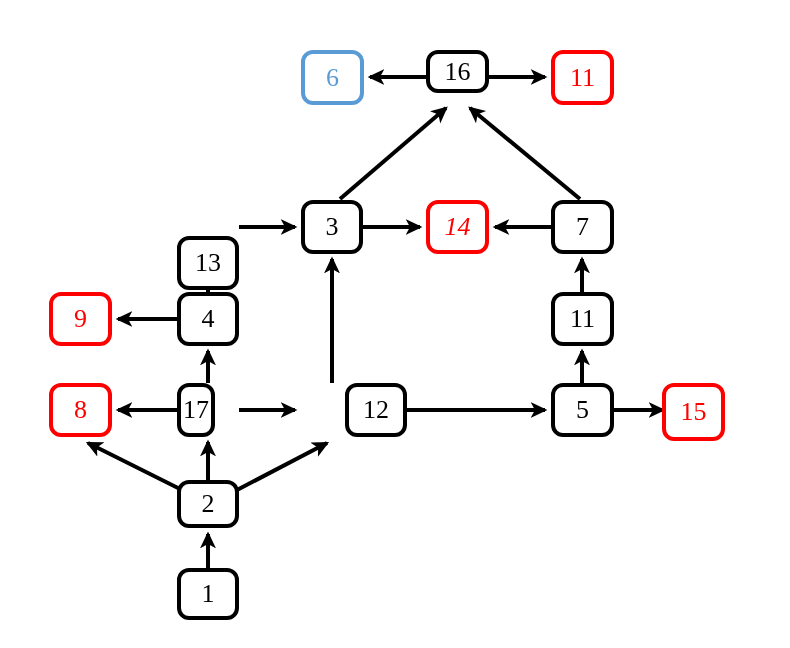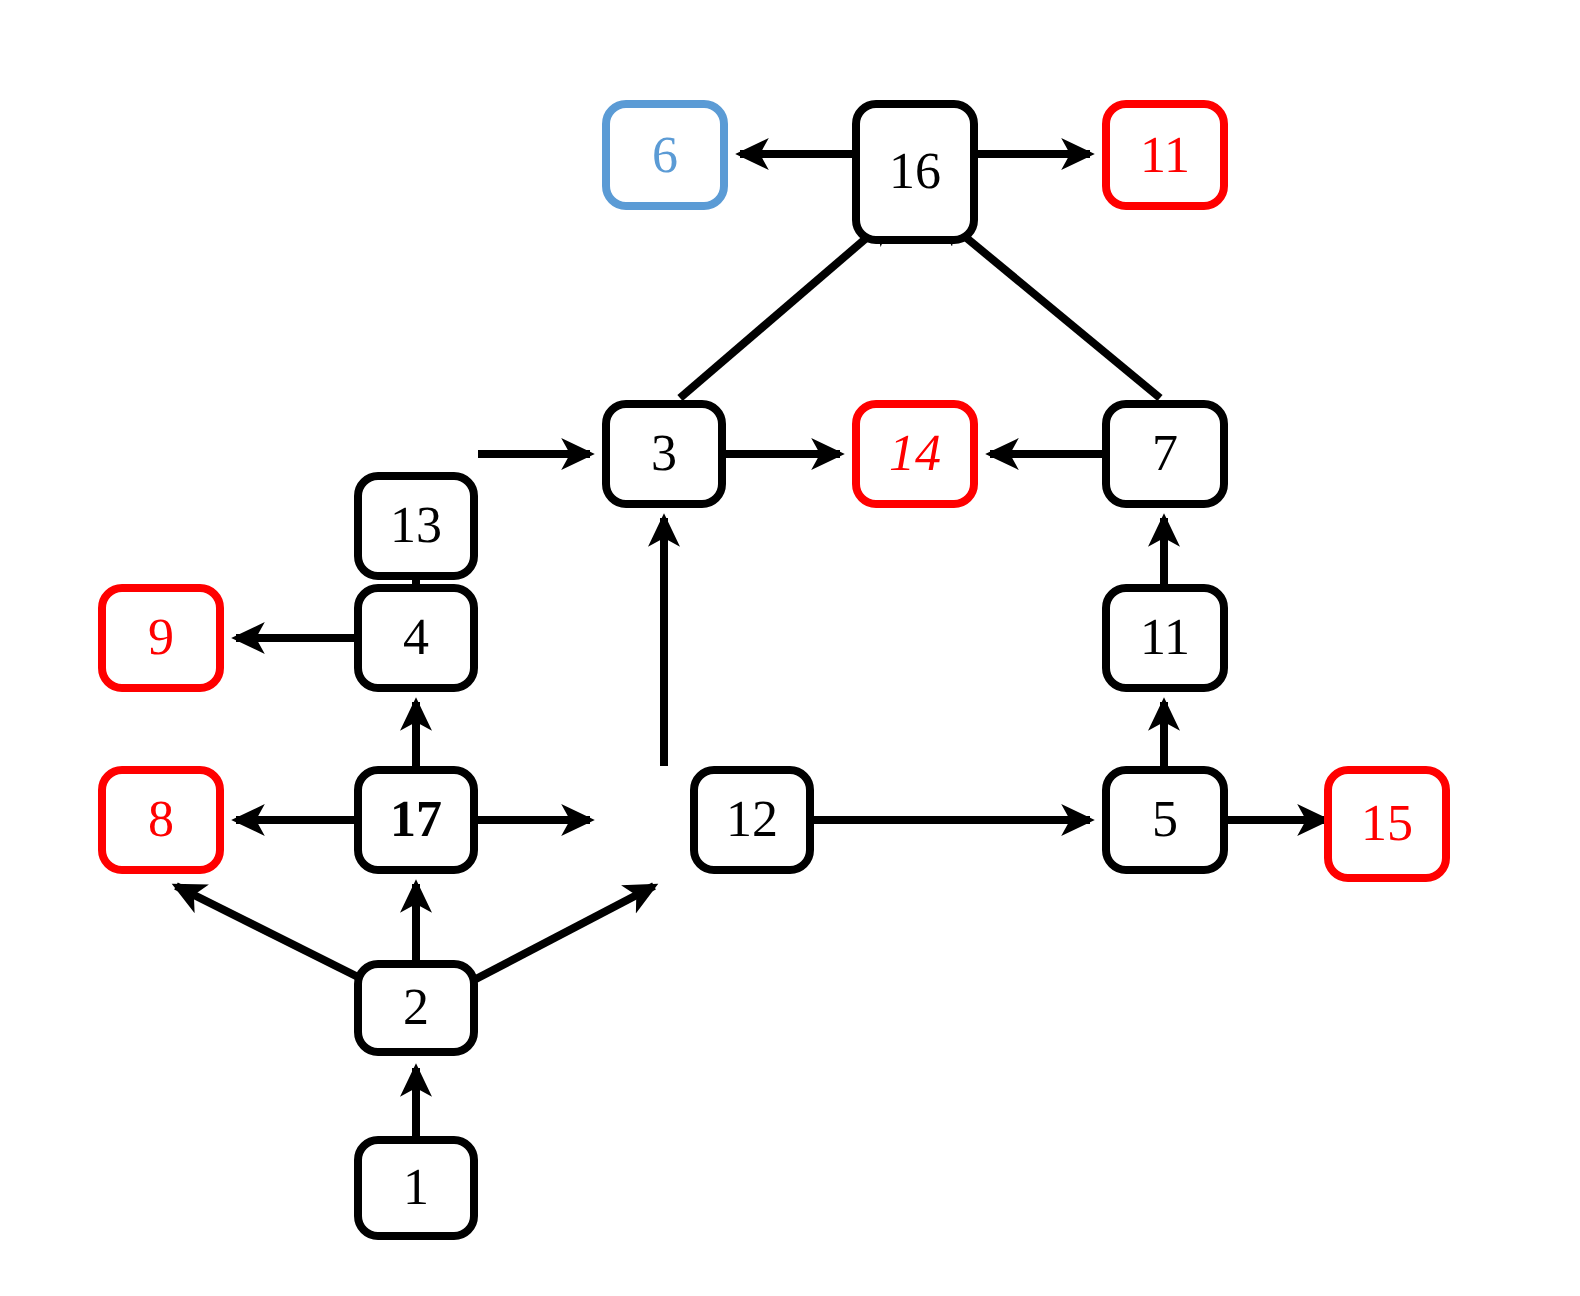--- a/index.html
+++ b/index.html
@@ -88,21 +88,21 @@
         <line x1="208" y1="480" x2="208" y2="442" stroke="#000000" stroke-width="4" marker-end="url(#arrowhead)"></line>
         <line x1="182" y1="490" x2="88" y2="443" stroke="#000000" stroke-width="4" marker-end="url(#arrowhead)"></line>
         <line x1="237" y1="490" x2="327" y2="443" stroke="#000000" stroke-width="4" marker-end="url(#arrowhead)"></line>
         <line x1="208" y1="568" x2="208" y2="534" stroke="#000000" stroke-width="4" marker-end="url(#arrowhead)"></line>
       </g>
   </svg>
   <div id="nodes-group">
       <div class="node blue" style="left: 301px; top: 50px; width: 63px; height: 55px;">
         <span class="node-label">6</span>
       </div>
-      <div class="node normal" style="left: 426px; top: 50px; width: 63px; height: 72px;">
+      <div class="node normal" style="left: 426px; top: 50px; width: 63px; height: 43px;">
         <span class="node-label">16</span>
       </div>
       <div class="node red" style="left: 551px; top: 50px; width: 63px; height: 55px;">
         <span class="node-label">11</span>
       </div>
       <div class="node normal" style="left: 177px; top: 200px; width: 62px; height: 54px; margin-top: 36px;">
         <span class="node-label">13</span>
       </div>
       <div class="node normal" style="left: 301px; top: 200px; width: 62px; height: 54px;">
         <span class="node-label">3</span>
@@ -118,21 +118,21 @@
       </div>
       <div class="node normal" style="left: 177px; top: 292px; width: 62px; height: 54px;">
         <span class="node-label">4</span>
       </div>
       <div class="node normal" style="left: 551px; top: 292px; width: 63px; height: 54px;">
         <span class="node-label">11</span>
       </div>
       <div class="node red" style="left: 49px; top: 383px; width: 63px; height: 54px;">
         <span class="node-label">8</span>
       </div>
-      <div class="node normal" style="left: 177px; top: 383px; width: 62px; height: 54px; font-weight: bold;">
+      <div class="node normal" style="left: 177px; top: 383px; width: 38px; height: 54px;">
         <span class="node-label">17</span>
       </div>
       <div class="node normal" style="left: 301px; top: 383px; width: 62px; height: 54px; margin-left: 44px;">
         <span class="node-label">12</span>
       </div>
       <div class="node normal" style="left: 551px; top: 383px; width: 63px; height: 54px;">
         <span class="node-label">5</span>
       </div>
       <div class="node red" style="left: 662px; top: 383px; width: 63px; height: 58px;">
         <span class="node-label">15</span>

